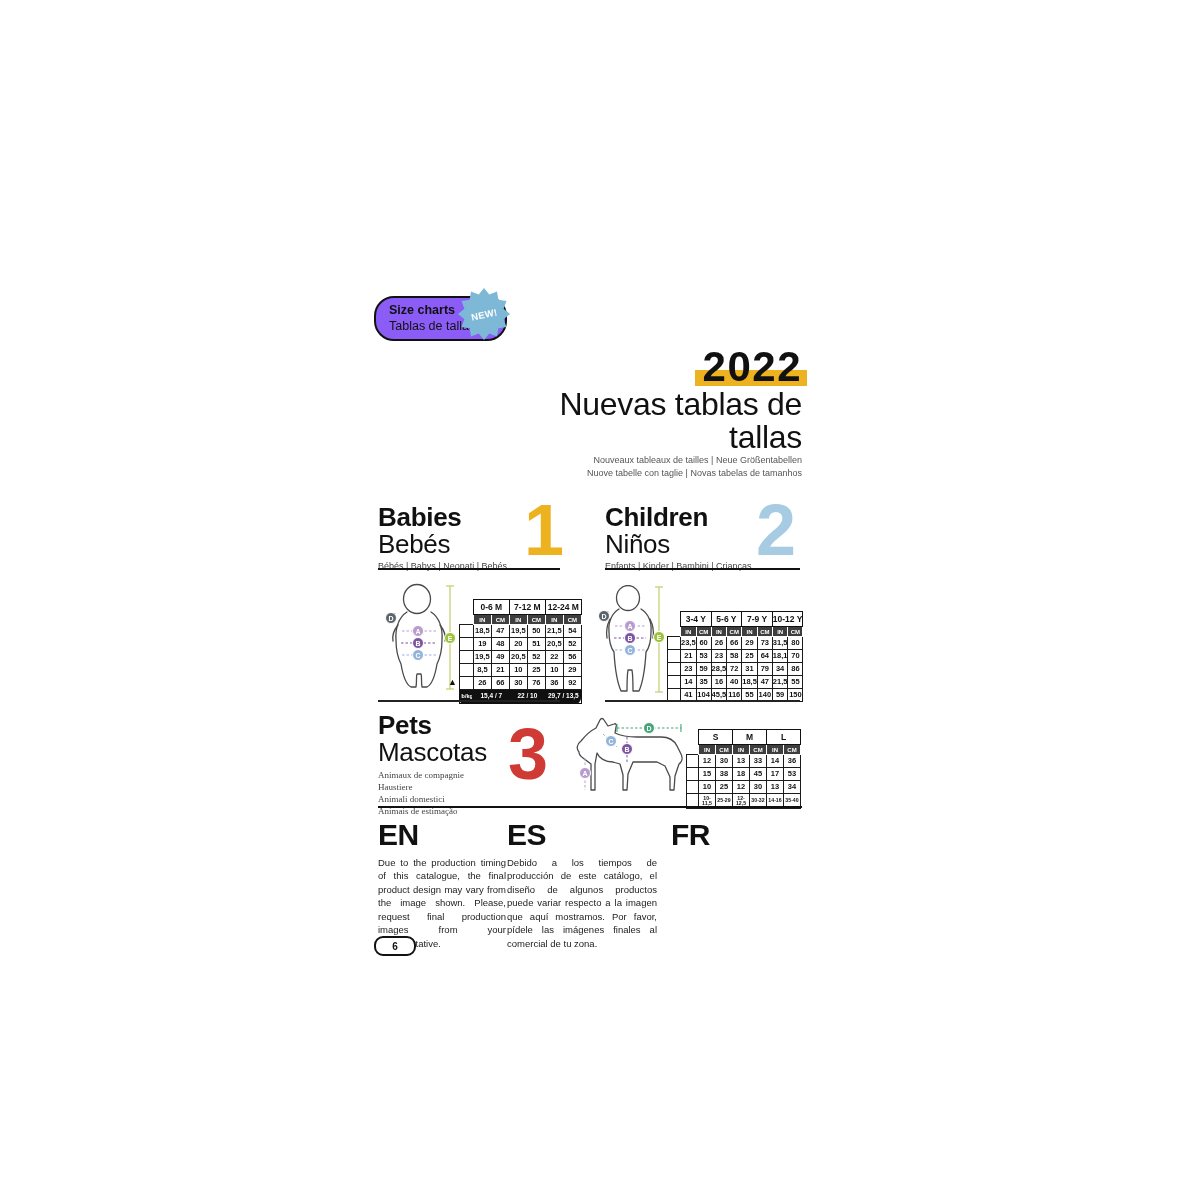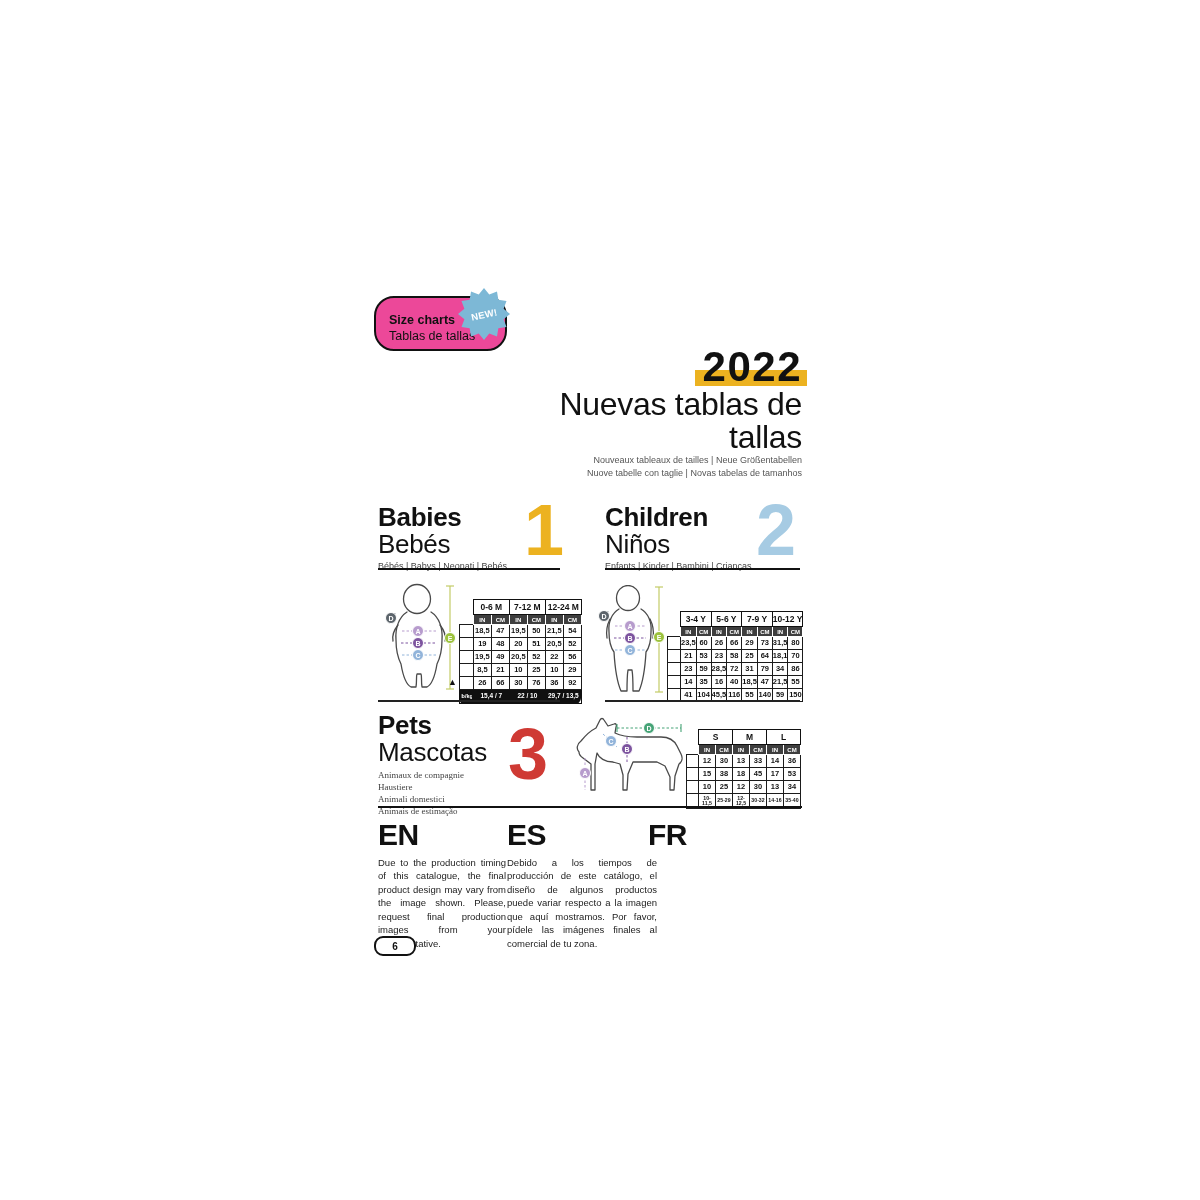--- a/index.html
+++ b/index.html
@@ -7,22 +7,22 @@
     --row-a:#b79ccd; --row-b:#7d549f; --row-c:#92b4da;
     --row-d:#5c646b; --row-d-pets:#45a376; --row-e:#9cc23c;
     --burst-blue:#7db8d6;
   }
   html,body{margin:0;padding:0;background:#fff;}
   #canvas{position:relative;width:1200px;height:1200px;background:#ffffff;
     font-family:"Liberation Sans",sans-serif;color:#111;overflow:hidden;}
   .abs{position:absolute;}
 
   
-  .badge{left:374px;top:296px;background:#ec4899;border:2.5px solid #111;border-radius:20px;
-    padding:15px 30px 5px 13px;line-height:1.25;}
+  .badge{left:374px;top:296px;background:#8b5cf6;border:2.5px solid #111;border-radius:20px;
+    padding:5px 30px 5px 13px;line-height:1.25;}
   .badge .t1{font-weight:bold;font-size:12.5px;display:block;}
   .badge .t2{font-size:12.5px;display:block;}
   .burst{left:458px;top:288px;width:52px;height:52px;display:flex;align-items:center;justify-content:center;
     background:var(--burst-blue);
     clip-path:polygon(100% 50%,87.7% 60.1%,93.3% 75%,77.6% 77.6%,75% 93.3%,60.1% 87.7%,50% 100%,39.9% 87.7%,25% 93.3%,22.4% 77.6%,6.7% 75%,12.3% 60.1%,0% 50%,12.3% 39.9%,6.7% 25%,22.4% 22.4%,25% 6.7%,39.9% 12.3%,50% 0%,60.1% 12.3%,75% 6.7%,77.6% 22.4%,93.3% 25%,87.7% 39.9%);}
   .burst span{color:#fff;font-size:9.5px;font-weight:bold;transform:rotate(-12deg);letter-spacing:.3px;}
 
   
   .hdr{left:540px;top:346px;width:262px;text-align:right;}
   .year{position:relative;display:inline-block;font-size:42px;font-weight:900;letter-spacing:1.5px;line-height:1;}
@@ -448,21 +448,21 @@
   <div class="abs rule" style="left:378px;top:806px;width:424px;"></div>
 
   <div class="abs fn" style="left:378px;top:820px;width:128px;">
     <div class="fh">EN</div>
     <p>Due to the production timing of this catalogue, the final product design may vary from the image shown. Please, request final production images from your representative.</p>
   </div>
   <div class="abs fn" style="left:507px;top:820px;width:150px;">
     <div class="fh">ES</div>
     <p>Debido a los tiempos de producción de este catálogo, el diseño de algunos productos puede variar respecto a la imagen que aquí mostramos. Por favor, pídele las imágenes finales al comercial de tu zona.</p>
   </div>
-  <div class="abs fn" style="left:648px;top:820px;width:132px;">
+  <div class="abs fn" style="left:671px;top:820px;width:132px;">
     <div class="fh">FR</div>
   </div>
 
   <div class="abs page-pill">
     <span>6</span>
   </div>
 
 </div>
 
 </body></html>

